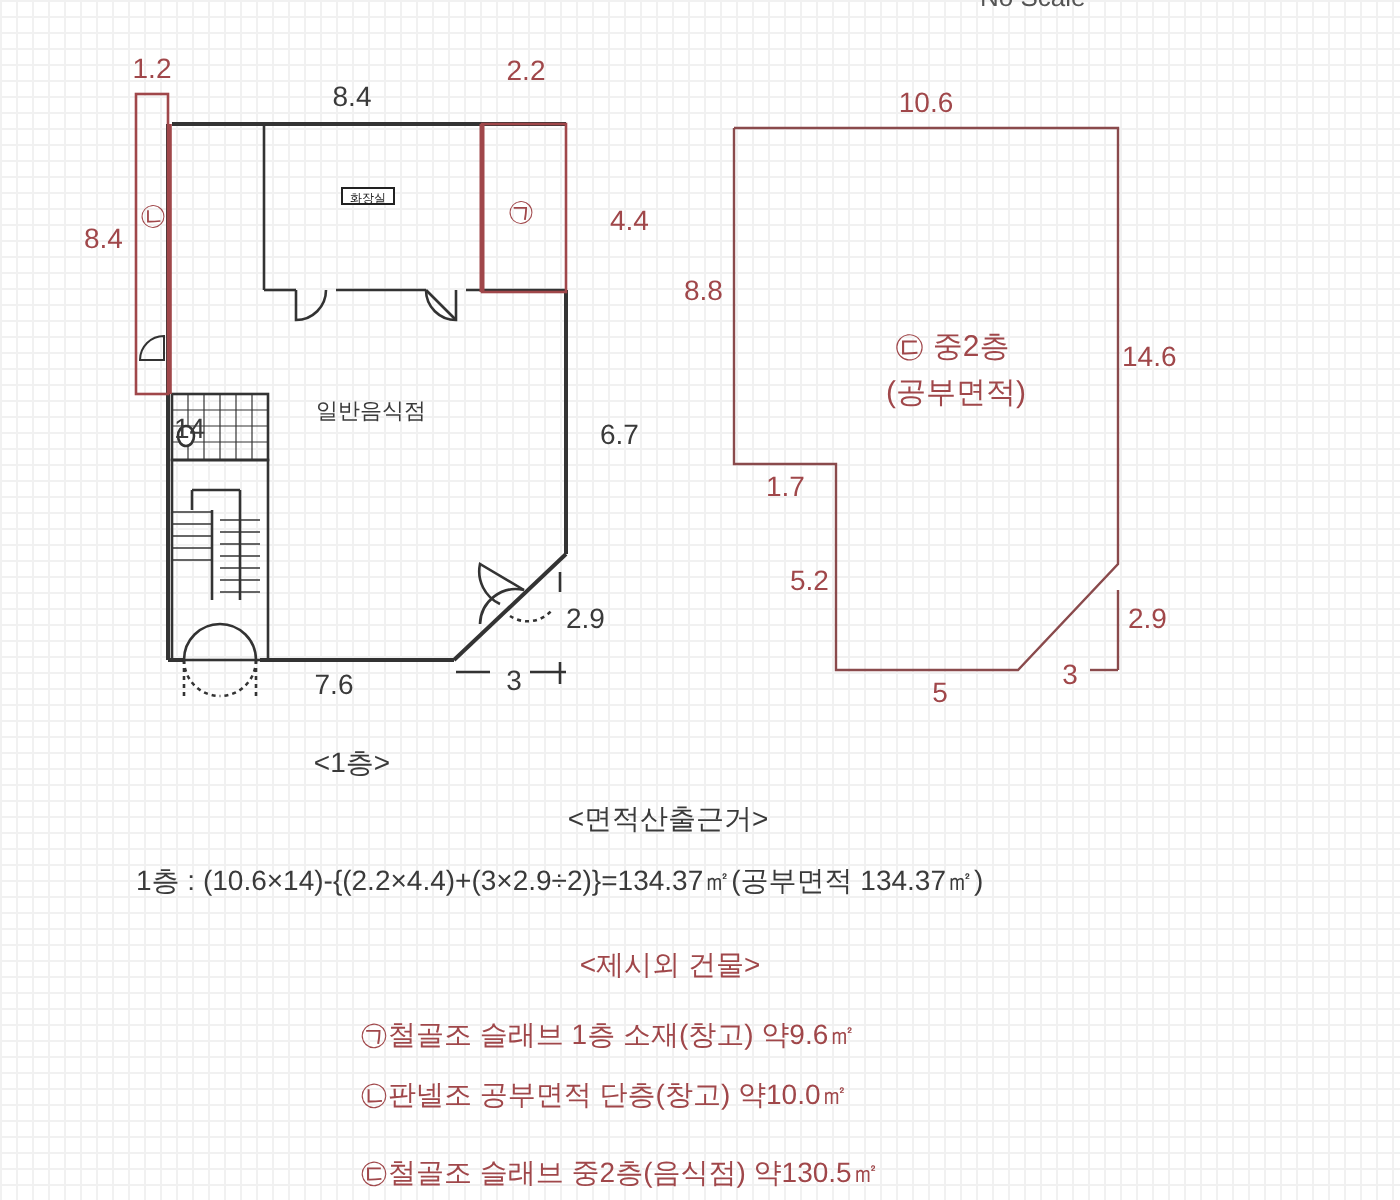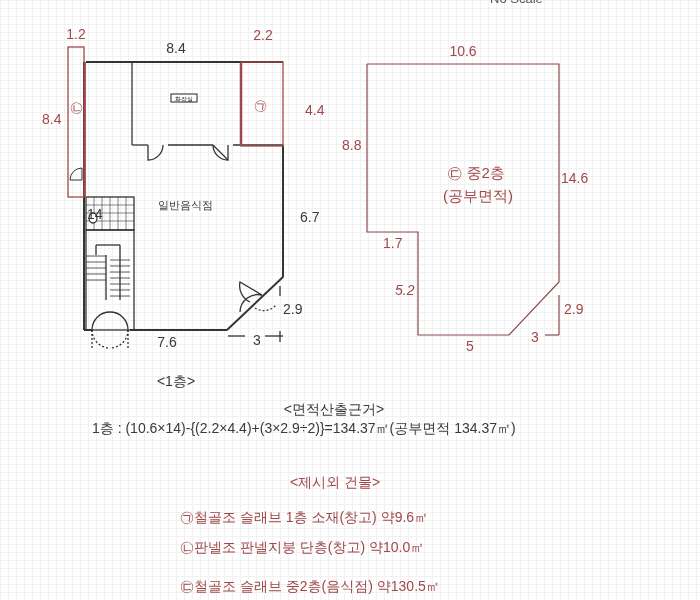--- a/index.html
+++ b/index.html
@@ -131,26 +131,26 @@
 <div class="lbl dark center" style="left:167px;top:334px;">7.6</div>
 <div class="lbl dark center" style="left:257px;top:332px;">3</div>
 <div class="lbl dark" style="left:283px;top:301px;">2.9</div>
 <div class="lbl dark" style="left:158px;top:198px;font-size:11px;">일반음식점</div>
 <div class="lbl dark center" style="left:176px;top:373px;">&lt;1층&gt;</div>
 
 <div class="lbl red center" style="left:463px;top:43px;">10.6</div>
 <div class="lbl red" style="left:342px;top:137px;text-align:center;">8.8</div>
 <div class="lbl red" style="left:561px;top:170px;">14.6</div>
 <div class="lbl red" style="left:383px;top:235px;">1.7</div>
-<div class="lbl red" style="left:395px;top:282px;font-style:italic;">5.2</div>
+<div class="lbl red" style="left:395px;top:282px;">5.2</div>
 <div class="lbl red center" style="left:470px;top:338px;">5</div>
 <div class="lbl red center" style="left:535px;top:329px;">3</div>
 <div class="lbl red" style="left:564px;top:301px;">2.9</div>
 <div class="lbl red center" style="left:476px;top:164px;font-size:15px;">㉢ 중2층</div>
 <div class="lbl red center" style="left:478px;top:187px;font-size:15px;">(공부면적)</div>
 
 <div class="text-line dark center" style="left:334px;top:401px;">&lt;면적산출근거&gt;</div>
-<div class="text-line dark" style="left:68px;top:420px;margin-left:24px;">1층 : (10.6×14)-{(2.2×4.4)+(3×2.9÷2)}=134.37㎡(공부면적 134.37㎡)</div>
+<div class="text-line dark" style="left:68px;top:432px;">1층 : (10.6×14)-{(2.2×4.4)+(3×2.9÷2)}=134.37㎡(공부면적 134.37㎡)</div>
 
 <div class="text-line red center" style="left:335px;top:474px;">&lt;제시외 건물&gt;</div>
 <div class="text-line red" style="left:180px;top:509px;">㉠철골조 슬래브 1층 소재(창고) 약9.6㎡</div>
-<div class="text-line red" style="left:180px;top:539px;">㉡판넬조 판넬지붕 단층(창고) 약10.0㎡</div>
+<div class="text-line red" style="left:180px;top:539px;">㉡판넬조 공부면적 단층(창고) 약10.0㎡</div>
 <div class="text-line red" style="left:180px;top:578px;">㉢철골조 슬래브 중2층(음식점) 약130.5㎡</div>
 
 </body></html>

